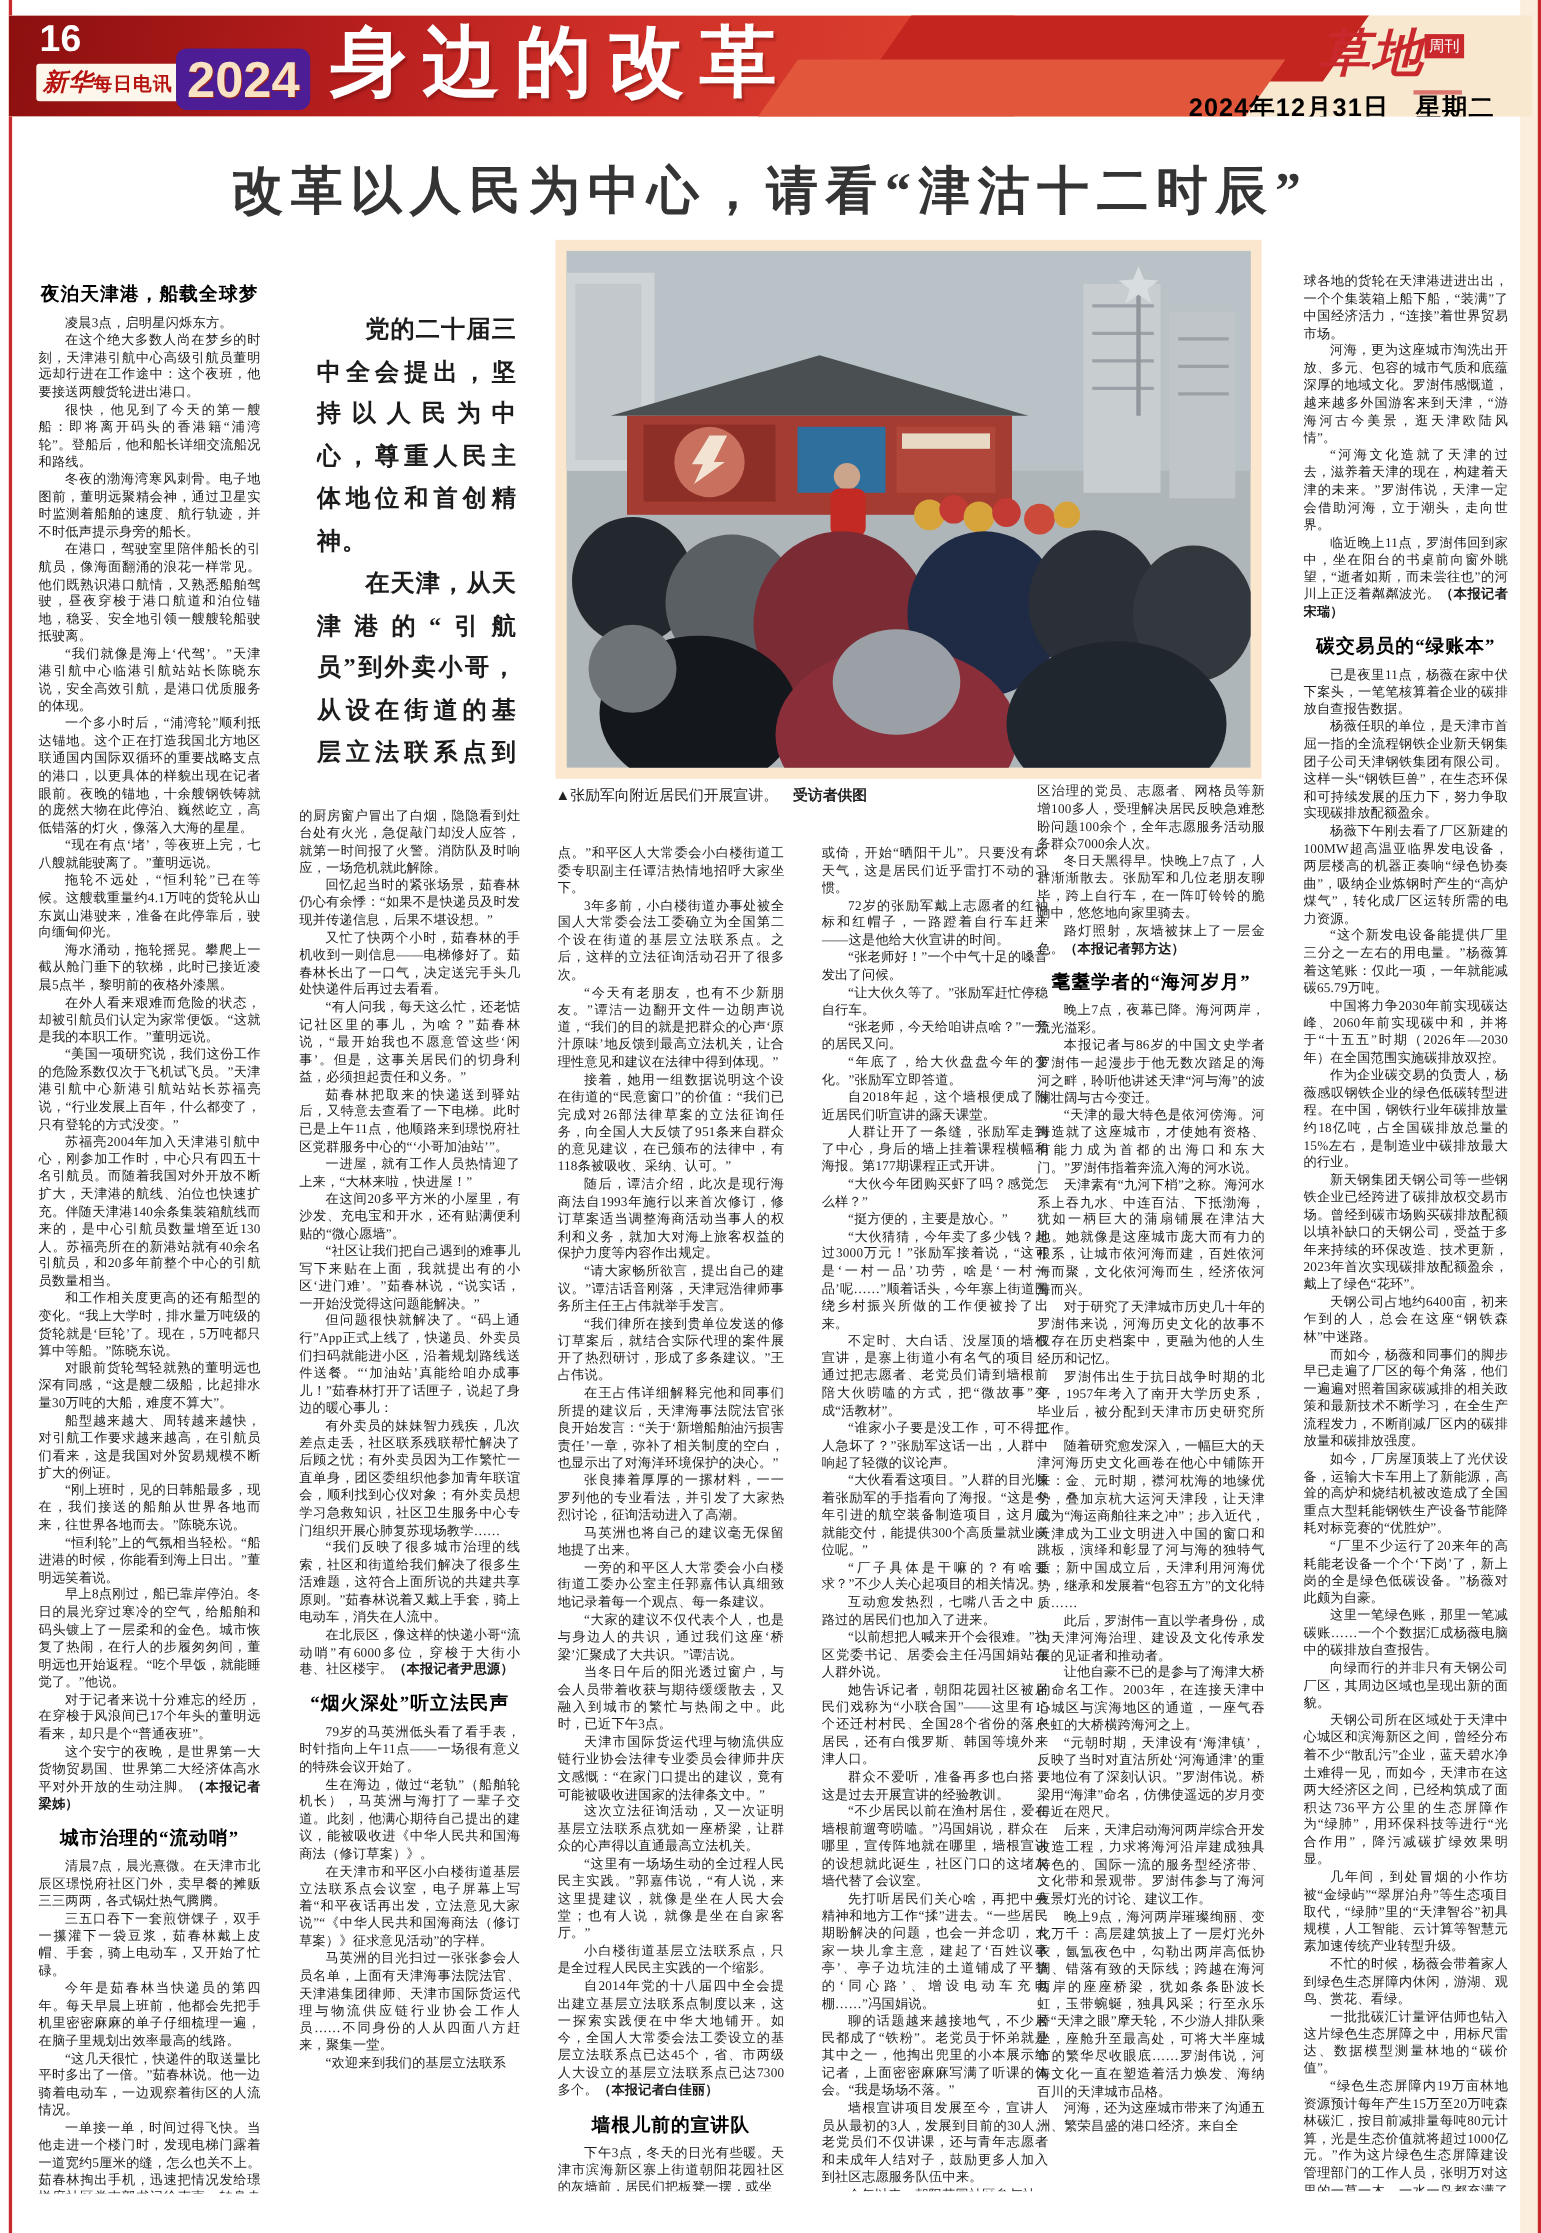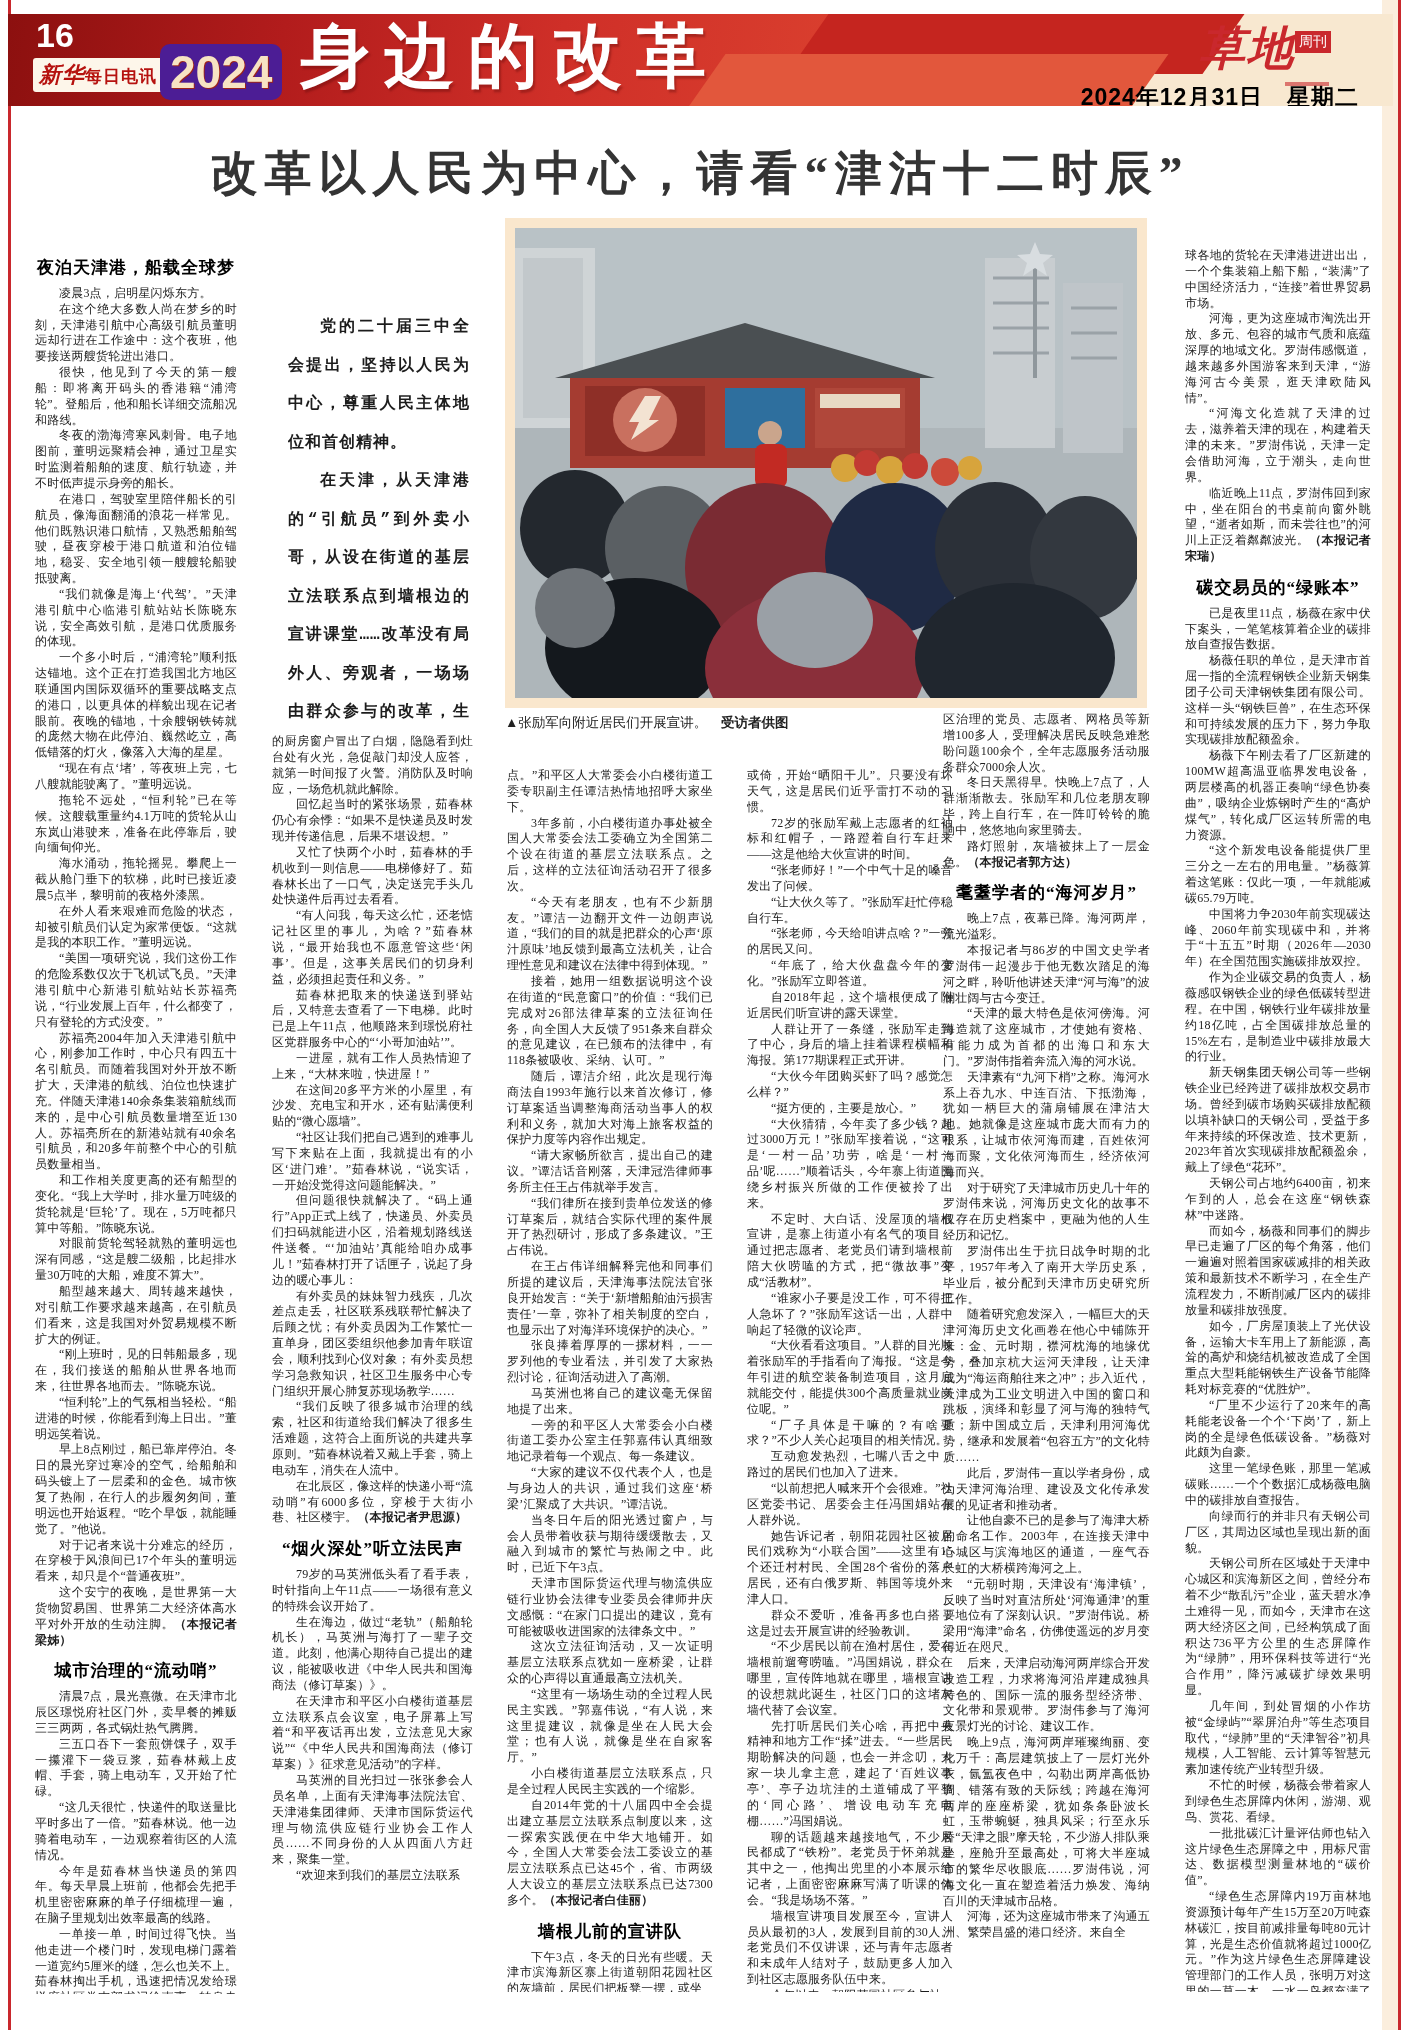--- a/index.html
+++ b/index.html
@@ -38,22 +38,22 @@
   #photo-wrap svg{position:absolute;left:10px;top:10px;}
   #caption{position:absolute;left:505px;top:714px;width:432px;text-align:left;font-size:13.5px;color:#222;}
   #caption b{font-weight:bold;}
   
   .col{position:absolute;overflow:hidden;text-align:justify;font-size:12px;line-height:15.85px;letter-spacing:.2px;}
   .col p{margin:0;text-indent:2em;}
   .col p.cont{text-indent:0;}
   .col h3{margin:15px 0 10px;font-size:17px;text-align:center;color:#000;letter-spacing:1px;}
   .col h3.first{margin-top:6px;}
   .byline{font-weight:bold;}
-  #lede{position:absolute;left:288px;top:308px;width:182px;font-size:16px;line-height:38.5px;font-weight:bold;
-        letter-spacing:1px;text-align:justify;overflow:hidden;height:420px;font-family:Liberation Mono, monospace;}
+  #lede{position:absolute;left:288px;top:280px;width:182px;font-size:22px;line-height:38.5px;font-weight:bold;
+        letter-spacing:1px;text-align:justify;overflow:hidden;height:420px;}
   #lede p{margin:0;text-indent:2em;}
   #c1{left:35px;top:254px;width:202px;height:1740px;}
   #c2{left:272px;top:734px;width:201px;height:1258px;}
   #c3{left:507px;top:768px;width:206px;height:1224px;}
   #c4{left:747px;top:768px;width:206px;height:1224px;}
   #c5{left:943px;top:712px;width:207px;height:1280px;}
   #c6{left:1185px;top:248px;width:186px;height:1744px;}
 </style>
 </head>
 <body>
@@ -168,22 +168,22 @@
       <p>对眼前货轮驾轻就熟的董明远也深有同感，“这是艘二级船，比起排水量30万吨的大船，难度不算大”。</p>
       <p>船型越来越大、周转越来越快，对引航工作要求越来越高，在引航员们看来，这是我国对外贸易规模不断扩大的例证。</p>
       <p>“刚上班时，见的日韩船最多，现在，我们接送的船舶从世界各地而来，往世界各地而去。”陈晓东说。</p>
       <p>“恒利轮”上的气氛相当轻松。“船进港的时候，你能看到海上日出。”董明远笑着说。</p>
       <p>早上8点刚过，船已靠岸停泊。冬日的晨光穿过寒冷的空气，给船舶和码头镀上了一层柔和的金色。城市恢复了热闹，在行人的步履匆匆间，董明远也开始返程。“吃个早饭，就能睡觉了。”他说。</p>
       <p>对于记者来说十分难忘的经历，在穿梭于风浪间已17个年头的董明远看来，却只是个“普通夜班”。</p>
       <p>这个安宁的夜晚，是世界第一大货物贸易国、世界第二大经济体高水平对外开放的生动注脚。<span class="byline">（本报记者梁姊）</span></p>
       <h3>城市治理的“流动哨”</h3>
       <p>清晨7点，晨光熹微。在天津市北辰区璟悦府社区门外，卖早餐的摊贩三三两两，各式锅灶热气腾腾。</p>
       <p>三五口吞下一套煎饼馃子，双手一攥灌下一袋豆浆，茹春林戴上皮帽、手套，骑上电动车，又开始了忙碌。</p>
+      <p>今年是茹春林当快递员的第四年。每天早晨上班前，他都会先把手机里密密麻麻的单子仔细梳理一遍，在脑子里规划出效率最高的线路。</p>
       <p>“这几天很忙，快递件的取送量比平时多出了一倍。”茹春林说。他一边骑着电动车，一边观察着街区的人流情况。</p>
-      <p>今年是茹春林当快递员的第四年。每天早晨上班前，他都会先把手机里密密麻麻的单子仔细梳理一遍，在脑子里规划出效率最高的线路。</p>
       <p>一单接一单，时间过得飞快。当他走进一个楼门时，发现电梯门露着一道宽约5厘米的缝，怎么也关不上。茹春林掏出手机，迅速把情况发给璟悦府社区党支部书记徐克惠，转身走向楼梯间。</p>
     </div>
   <div id="c2" class="col">
       <p class="cont">的厨房窗户冒出了白烟，隐隐看到灶台处有火光，急促敲门却没人应答，就第一时间报了火警。消防队及时响应，一场危机就此解除。</p>
       <p>回忆起当时的紧张场景，茹春林仍心有余悸：“如果不是快递员及时发现并传递信息，后果不堪设想。”</p>
       <p>又忙了快两个小时，茹春林的手机收到一则信息——电梯修好了。茹春林长出了一口气，决定送完手头几处快递件后再过去看看。</p>
       <p>“有人问我，每天这么忙，还老惦记社区里的事儿，为啥？”茹春林说，“最开始我也不愿意管这些‘闲事’。但是，这事关居民们的切身利益，必须担起责任和义务。”</p>
       <p>茹春林把取来的快递送到驿站后，又特意去查看了一下电梯。此时已是上午11点，他顺路来到璟悦府社区党群服务中心的“‘小哥加油站’”。</p>
       <p>一进屋，就有工作人员热情迎了上来，“大林来啦，快进屋！”</p>
       <p>在这间20多平方米的小屋里，有沙发、充电宝和开水，还有贴满便利贴的“微心愿墙”。</p>

